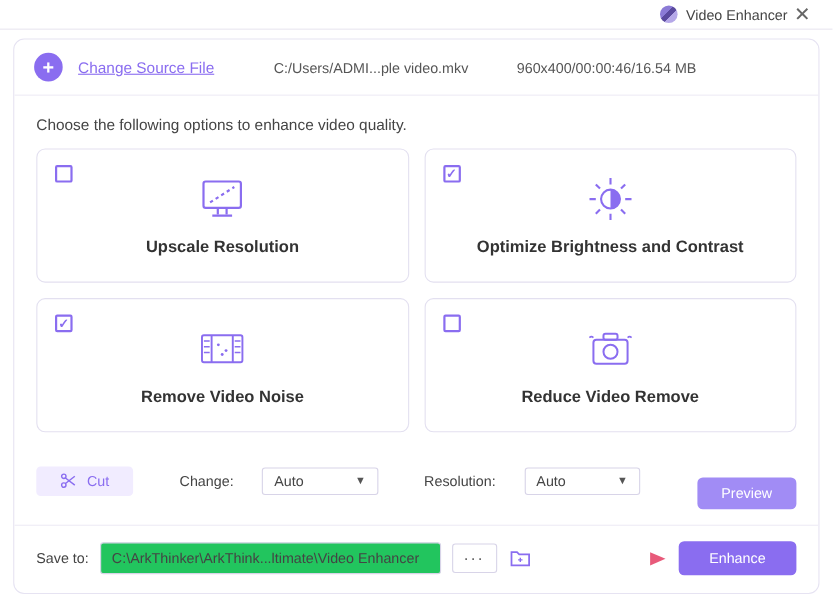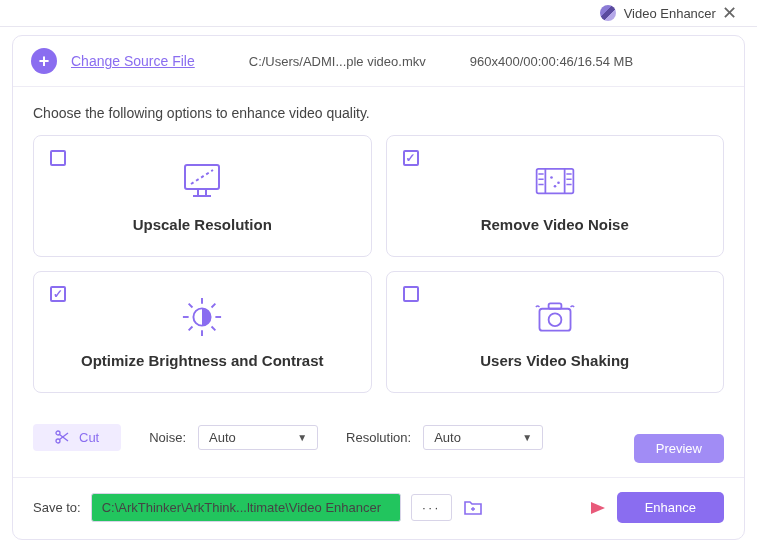--- a/index.html
+++ b/index.html
@@ -151,21 +151,21 @@
     }
     .option-label {
       font-size: 15px;
       font-weight: 600;
       color: #333;
     }
     .controls-row {
       display: flex;
       align-items: center;
       padding: 18px 20px 14px 20px;
-      gap: 12px;
+      gap: 26px;
     }
     .cut-btn {
       display: flex;
       align-items: center;
       gap: 10px;
       background: #f1ecff;
       border-radius: 4px;
       padding: 6px 22px;
       color: #8a6df0;
       font-size: 13px;
@@ -296,20 +296,39 @@
           <div class="option-icon">
             <svg width="42" height="38" viewBox="0 0 42 38">
               <rect x="4" y="3" width="34" height="24" rx="2" fill="none" stroke="#8a6df0" stroke-width="2"></rect>
               <line x1="10" y1="22" x2="32" y2="8" stroke="#8a6df0" stroke-width="2" stroke-dasharray="3 3"></line>
               <line x1="17" y1="27" x2="17" y2="33" stroke="#8a6df0" stroke-width="2"></line>
               <line x1="25" y1="27" x2="25" y2="33" stroke="#8a6df0" stroke-width="2"></line>
               <line x1="12" y1="34" x2="30" y2="34" stroke="#8a6df0" stroke-width="2"></line>
             </svg>
           </div>
           <div class="option-label">Upscale Resolution</div>
+        </div>
+
+        <div class="option-card">
+          <div class="checkbox checked"></div>
+          <div class="option-icon">
+            <svg width="44" height="44" viewBox="0 0 44 44">
+              <circle cx="22" cy="22" r="9" fill="none" stroke="#8a6df0" stroke-width="2"></circle>
+              <path d="M22 13 A9 9 0 0 1 22 31 Z" fill="#8a6df0"></path>
+              <line x1="22" y1="2" x2="22" y2="8" stroke="#8a6df0" stroke-width="2"></line>
+              <line x1="22" y1="36" x2="22" y2="42" stroke="#8a6df0" stroke-width="2"></line>
+              <line x1="2" y1="22" x2="8" y2="22" stroke="#8a6df0" stroke-width="2"></line>
+              <line x1="36" y1="22" x2="42" y2="22" stroke="#8a6df0" stroke-width="2"></line>
+              <line x1="8" y1="8" x2="12" y2="12" stroke="#8a6df0" stroke-width="2"></line>
+              <line x1="32" y1="32" x2="36" y2="36" stroke="#8a6df0" stroke-width="2"></line>
+              <line x1="8" y1="36" x2="12" y2="32" stroke="#8a6df0" stroke-width="2"></line>
+              <line x1="32" y1="12" x2="36" y2="8" stroke="#8a6df0" stroke-width="2"></line>
+            </svg>
+          </div>
+          <div class="option-label">Optimize Brightness and Contrast</div>
         </div>
 
         <div class="option-card">
           <div class="checkbox checked"></div>
           <div class="option-icon">
             <svg width="48" height="36" viewBox="0 0 48 36">
               <rect x="3" y="4" width="42" height="28" rx="2" fill="none" stroke="#8a6df0" stroke-width="2"></rect>
               <line x1="13" y1="4" x2="13" y2="32" stroke="#8a6df0" stroke-width="2"></line>
               <line x1="35" y1="4" x2="35" y2="32" stroke="#8a6df0" stroke-width="2"></line>
               <line x1="5" y1="10" x2="11" y2="10" stroke="#8a6df0" stroke-width="1.5"></line>
@@ -320,64 +339,45 @@
               <line x1="37" y1="22" x2="43" y2="22" stroke="#8a6df0" stroke-width="1.5"></line>
               <circle cx="20" cy="14" r="1.5" fill="#8a6df0"></circle>
               <circle cx="28" cy="20" r="1.5" fill="#8a6df0"></circle>
               <circle cx="24" cy="24" r="1.5" fill="#8a6df0"></circle>
             </svg>
           </div>
           <div class="option-label">Remove Video Noise</div>
         </div>
 
         <div class="option-card">
-          <div class="checkbox checked"></div>
-          <div class="option-icon">
-            <svg width="44" height="44" viewBox="0 0 44 44">
-              <circle cx="22" cy="22" r="9" fill="none" stroke="#8a6df0" stroke-width="2"></circle>
-              <path d="M22 13 A9 9 0 0 1 22 31 Z" fill="#8a6df0"></path>
-              <line x1="22" y1="2" x2="22" y2="8" stroke="#8a6df0" stroke-width="2"></line>
-              <line x1="22" y1="36" x2="22" y2="42" stroke="#8a6df0" stroke-width="2"></line>
-              <line x1="2" y1="22" x2="8" y2="22" stroke="#8a6df0" stroke-width="2"></line>
-              <line x1="36" y1="22" x2="42" y2="22" stroke="#8a6df0" stroke-width="2"></line>
-              <line x1="8" y1="8" x2="12" y2="12" stroke="#8a6df0" stroke-width="2"></line>
-              <line x1="32" y1="32" x2="36" y2="36" stroke="#8a6df0" stroke-width="2"></line>
-              <line x1="8" y1="36" x2="12" y2="32" stroke="#8a6df0" stroke-width="2"></line>
-              <line x1="32" y1="12" x2="36" y2="8" stroke="#8a6df0" stroke-width="2"></line>
-            </svg>
-          </div>
-          <div class="option-label">Optimize Brightness and Contrast</div>
-        </div>
-
-        <div class="option-card">
           <div class="checkbox"></div>
           <div class="option-icon">
             <svg width="46" height="38" viewBox="0 0 46 38">
               <rect x="6" y="10" width="34" height="24" rx="3" fill="none" stroke="#8a6df0" stroke-width="2"></rect>
               <rect x="16" y="4" width="14" height="6" rx="2" fill="none" stroke="#8a6df0" stroke-width="2"></rect>
               <circle cx="23" cy="22" r="7" fill="none" stroke="#8a6df0" stroke-width="2"></circle>
               <path d="M2 8 Q4 6 6 8" fill="none" stroke="#8a6df0" stroke-width="1.5"></path>
               <path d="M40 8 Q42 6 44 8" fill="none" stroke="#8a6df0" stroke-width="1.5"></path>
             </svg>
           </div>
-          <div class="option-label">Users Video Shaking</div>
+          <div class="option-label">Reduce Video Remove</div>
         </div>
       </div>
 
       <div class="controls-row">
         <div class="cut-btn">
           <svg width="14" height="14" viewBox="0 0 14 14">
             <circle cx="3" cy="3" r="2" fill="none" stroke="#8a6df0" stroke-width="1.3"></circle>
             <circle cx="3" cy="11" r="2" fill="none" stroke="#8a6df0" stroke-width="1.3"></circle>
             <line x1="4.5" y1="4.5" x2="13" y2="11" stroke="#8a6df0" stroke-width="1.3"></line>
             <line x1="4.5" y1="9.5" x2="13" y2="3" stroke="#8a6df0" stroke-width="1.3"></line>
           </svg>
           <span>Cut</span>
         </div>
-        <div class="control-label">Noise:</div>
+        <div class="control-label">Change:</div>
         <div class="dropdown">
           <span>Auto</span>
           <span class="dropdown-arrow">▼</span>
         </div>
         <div class="control-label">Resolution:</div>
         <div class="dropdown">
           <span>Auto</span>
           <span class="dropdown-arrow">▼</span>
         </div>
         <div class="spacer"></div>

